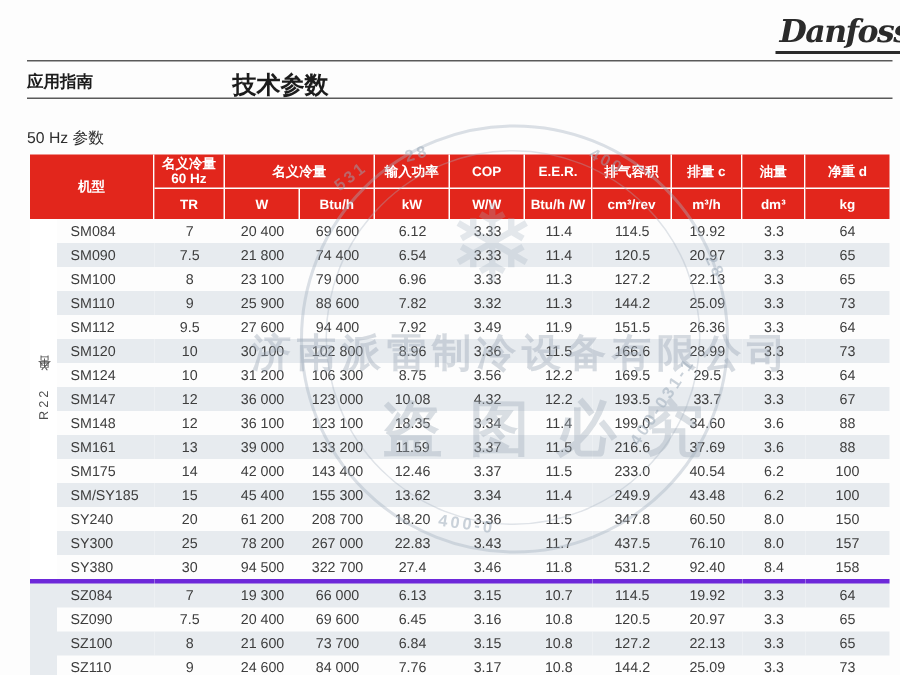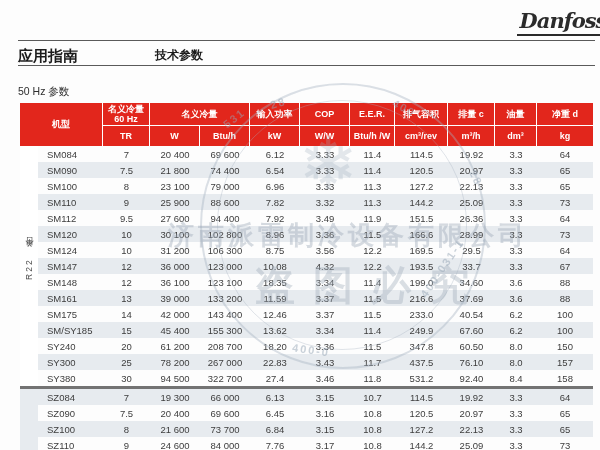--- a/index.html
+++ b/index.html
@@ -7,39 +7,39 @@
         font-family:"Liberation Sans","DejaVu Sans",sans-serif;color:#333;padding-left:15px;}
 
   
   #logo{position:absolute;top:8px;right:6px;width:92px;text-align:center;
         font-family:"DejaVu Serif","Liberation Serif",serif;font-style:italic;font-weight:bold;
         font-size:21px;color:#2b2b2b;border-bottom:2px solid #2b2b2b;padding-bottom:1px;
         letter-spacing:-1px;}
   .hline{position:absolute;left:18px;width:577px;height:1px;background:#5a5a5a;}
   #hline1{top:40px;}
   #hline2{top:65px;}
-  #nav-left{position:absolute;left:18px;top:47px;font-size:15px;font-weight:bold;color:#1c1c1c;text-align:center;}
-  #nav-right{position:absolute;left:155px;top:47px;font-size:12px;font-weight:bold;color:#1c1c1c;}
+  #nav-left{position:absolute;left:18px;top:47px;font-size:11px;font-weight:bold;color:#1c1c1c;text-align:center;}
+  #nav-right{position:absolute;left:155px;top:47px;font-size:16px;font-weight:bold;color:#1c1c1c;}
   #sec-title{position:absolute;left:18px;top:85px;font-size:10.5px;color:#2e2e2e;}
 
   
   #spec{position:absolute;left:20px;top:103px;width:573px;border-collapse:separate;border-spacing:0;
         table-layout:fixed;font-size:9.5px;color:#3d3d3d;}
   #spec thead th{background:#e2261c;color:#fff;font-weight:bold;font-size:9px;
         text-align:center;vertical-align:middle;padding:0;line-height:1.15;}
   #spec thead tr:first-child th{height:22px;}
   #spec thead tr:last-child th{height:20px;}
   #spec thead th.bR{border-right:1px solid #fff;}
   #spec thead tr:first-child th.bB{border-bottom:1px solid #fff;}
   #spec tbody td{height:16px;padding:0;text-align:center;vertical-align:middle;white-space:nowrap;}
   #spec tbody tr:nth-child(even) td{background:#e7ebef;}
   #spec tbody td.model{text-align:left;padding-left:9px;}
   #spec tbody td.side{background:#fff;text-align:center;vertical-align:middle;}
   #spec tbody td.side1{background:#dde3e9;}
-  #spec tbody tr.section-start td{border-top:3px solid #737373;margin-top:12px;}
+  #spec tbody tr.section-start td{border-top:3px solid #6d28d9;margin-top:12px;}
   .vert{writing-mode:vertical-rl;transform:rotate(180deg);font-size:8.5px;color:#4c4c4c;
         letter-spacing:2px;line-height:1;}
 
   
   .wm{position:absolute;pointer-events:none;z-index:5;}
   #wm-circle-outer{left:200px;top:83px;width:282px;height:282px;border:2px solid rgba(165,178,192,0.40);
         border-radius:50%;}
   #wm-circle-inner{left:217px;top:100px;width:248px;height:248px;border:1.5px solid rgba(165,178,192,0.35);
         border-radius:50%;}
   #wm-snowflake{left:298px;top:128px;font-size:72px;color:rgba(160,175,190,0.28);line-height:1;}
@@ -258,21 +258,21 @@
         </tr>
         <tr>
           <td class="model">SM/SY185</td>
           <td class="num">15</td>
           <td class="num">45 400</td>
           <td class="num">155 300</td>
           <td class="num">13.62</td>
           <td class="num">3.34</td>
           <td class="num">11.4</td>
           <td class="num">249.9</td>
-          <td class="num">67.60</td>
+          <td class="num">43.48</td>
           <td class="num">6.2</td>
           <td class="num">100</td>
         </tr>
         <tr>
           <td class="model">SY240</td>
           <td class="num">20</td>
           <td class="num">61 200</td>
           <td class="num">208 700</td>
           <td class="num">18.20</td>
           <td class="num">3.36</td>

